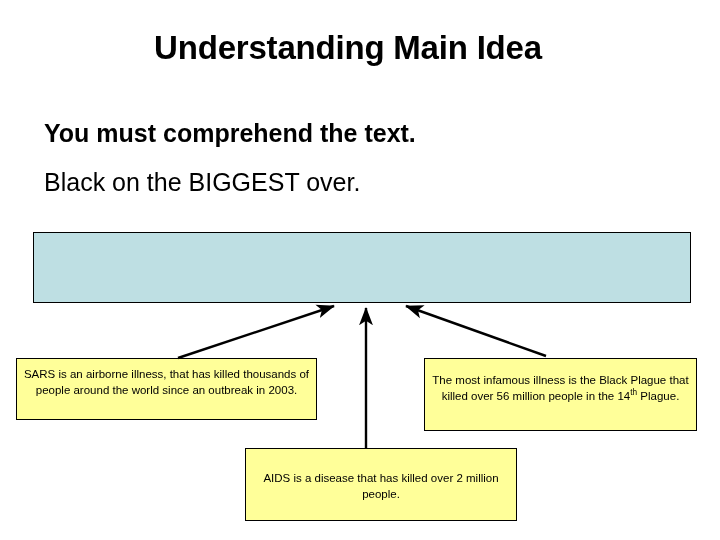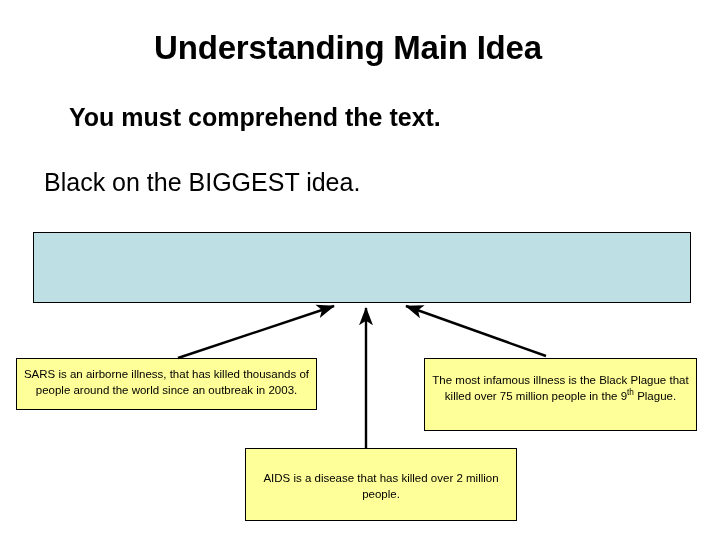--- a/index.html
+++ b/index.html
@@ -33,21 +33,21 @@
   }
 
   
   .body-line {
     position: absolute;
     left: 44px;
     font-size: 25px;
     line-height: 1.15;
     white-space: nowrap;
   }
-  #body-line-1 { top: 103px; font-weight: bold; margin-left: 25px; }
+  #body-line-1 { top: 119px; font-weight: bold; }
   #body-line-2 { top: 168px; font-weight: normal; }
   #body-line-2 .em { font-weight: normal; }
 
   
   #main-idea-box {
     position: absolute;
     left: 33px;
     top: 232px;
     width: 658px;
     height: 71px;
@@ -78,21 +78,21 @@
   .detail-box sup {
     font-size: 0.72em;
     vertical-align: super;
     line-height: 0;
   }
 
   #detail-box-sars {
     left: 16px;
     top: 358px;
     width: 301px;
-    height: 52px;
+    height: 62px;
     padding-top: 8px;
   }
   #detail-box-plague {
     left: 424px;
     top: 358px;
     width: 273px;
     height: 73px;
     padding-top: 14px;
   }
   #detail-box-aids {
@@ -116,30 +116,30 @@
 </style>
 </head>
 <body>
 
 <div id="slide">
 
   <div id="slide-title">Understanding Main Idea</div>
 
   <div id="body-line-1" class="body-line">You must comprehend the text.</div>
 
-  <div id="body-line-2" class="body-line"><span>Black on the </span><span class="em">BIGGEST</span><span> idea.</span></div>
+  <div id="body-line-2" class="body-line"><span>Black on the </span><span class="em">BIGGEST</span><span> over.</span></div>
 
   <div id="main-idea-box"></div>
 
   <div id="detail-box-sars" class="detail-box">
       <span class="txt">SARS is an airborne illness, that has killed thousands of people around the world since an outbreak in 2003.</span>
     </div>
 
   <div id="detail-box-plague" class="detail-box">
-      <span class="txt"><span>The most infamous illness is the Black Plague that killed over 75 million people in the 9</span><sup>th</sup><span> Plague.</span></span>
+      <span class="txt"><span>The most infamous illness is the Black Plague that killed over 56 million people in the 14</span><sup>th</sup><span> Plague.</span></span>
     </div>
 
   <div id="detail-box-aids" class="detail-box">
       <span class="txt">AIDS is a disease that has killed over 2 million people.</span>
     </div>
 
   <svg id="arrows" viewBox="0 0 720 540">
     <defs>
       <marker id="ah" markerWidth="9" markerHeight="9" refX="7.2" refY="3.1" orient="auto" markerUnits="strokeWidth">
         <path d="M0,0.2 L7.6,3.1 L0,6 L1.9,3.1 Z" fill="#000000"></path>

